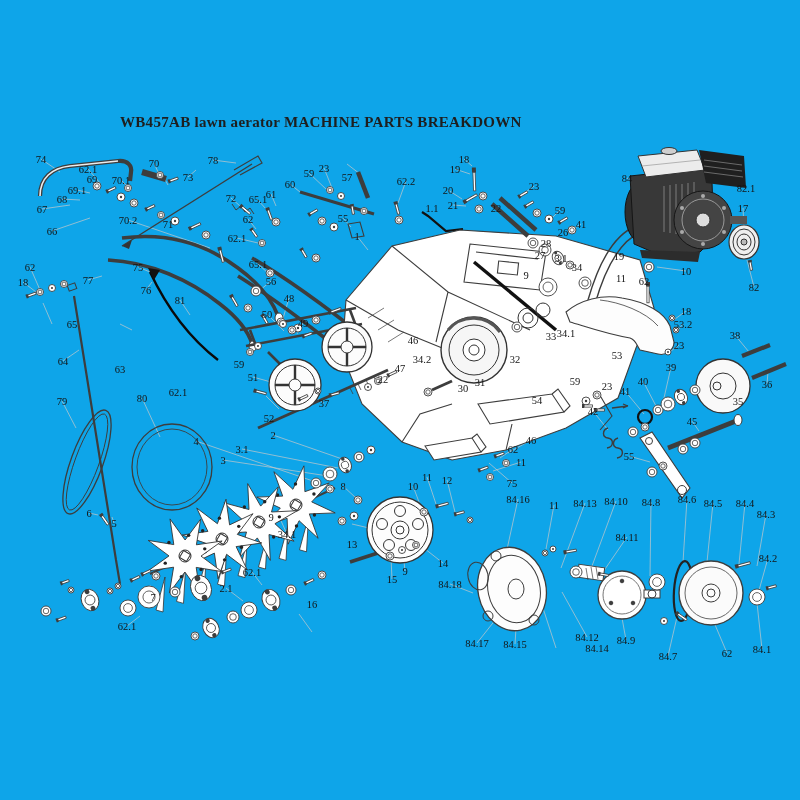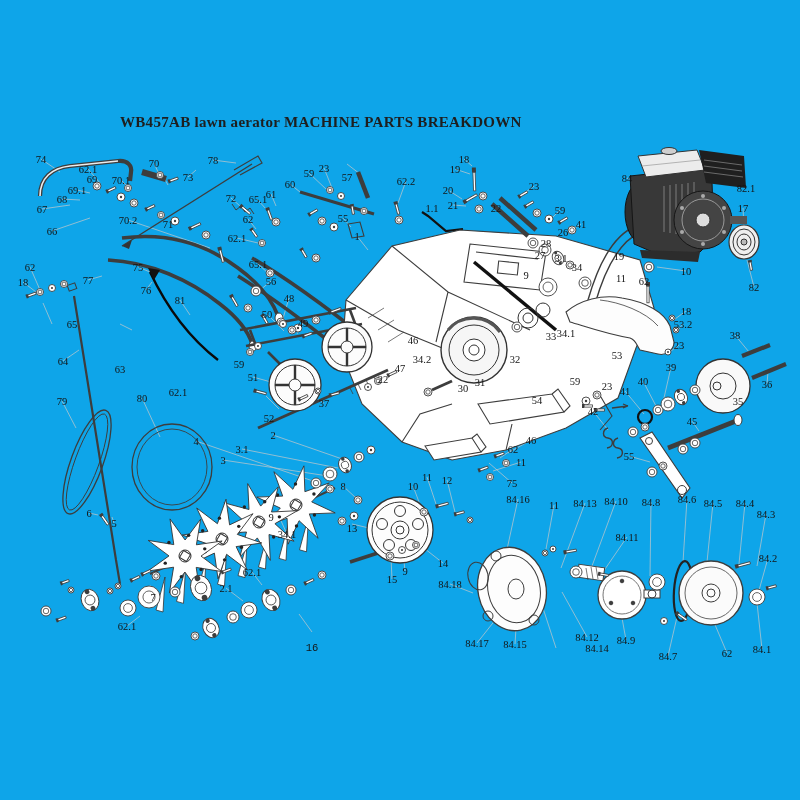--- a/index.html
+++ b/index.html
@@ -1078,26 +1078,26 @@
       <span class="plabel" style="left: 223px; top: 460px;">3</span>
       <span class="plabel" style="left: 196px; top: 441px;">4</span>
       <span class="plabel" style="left: 89px; top: 513px;">6</span>
       <span class="plabel" style="left: 114px; top: 523px;">5</span>
       <span class="plabel" style="left: 271px; top: 517px;">9</span>
       <span class="plabel" style="left: 287px; top: 534px;">34.1</span>
       <span class="plabel" style="left: 252px; top: 572px;">62.1</span>
       <span class="plabel" style="left: 226px; top: 588px;">2.1</span>
       <span class="plabel" style="left: 153px; top: 597px;">7</span>
       <span class="plabel" style="left: 127px; top: 626px;">62.1</span>
-      <span class="plabel" style="left: 312px; top: 648px; font-family: Liberation Mono, monospace;">16</span>
+      <span class="plabel" style="left: 312px; top: 604px;">16</span>
       <span class="plabel" style="left: 343px; top: 486px;">8</span>
       <span class="plabel" style="left: 413px; top: 486px;">10</span>
       <span class="plabel" style="left: 427px; top: 477px;">11</span>
       <span class="plabel" style="left: 447px; top: 480px;">12</span>
-      <span class="plabel" style="left: 352px; top: 528px;">13</span>
+      <span class="plabel" style="left: 352px; top: 544px;">13</span>
       <span class="plabel" style="left: 405px; top: 571px;">9</span>
       <span class="plabel" style="left: 392px; top: 579px;">15</span>
       <span class="plabel" style="left: 443px; top: 563px;">14</span>
       <span class="plabel" style="left: 450px; top: 584px;">84.18</span>
       <span class="plabel" style="left: 518px; top: 499px;">84.16</span>
       <span class="plabel" style="left: 554px; top: 505px;">11</span>
       <span class="plabel" style="left: 585px; top: 503px;">84.13</span>
       <span class="plabel" style="left: 616px; top: 501px;">84.10</span>
       <span class="plabel" style="left: 651px; top: 502px;">84.8</span>
       <span class="plabel" style="left: 687px; top: 499px;">84.6</span>

